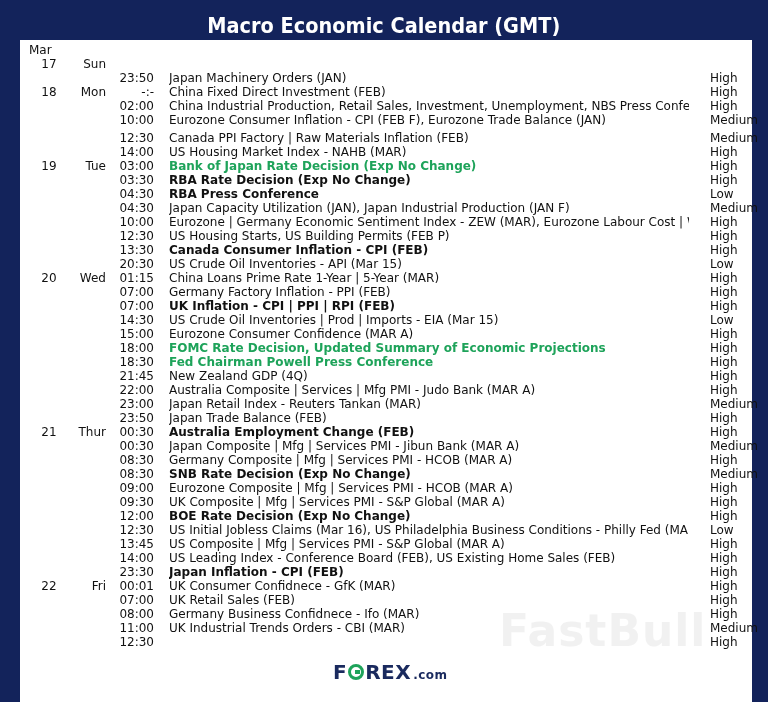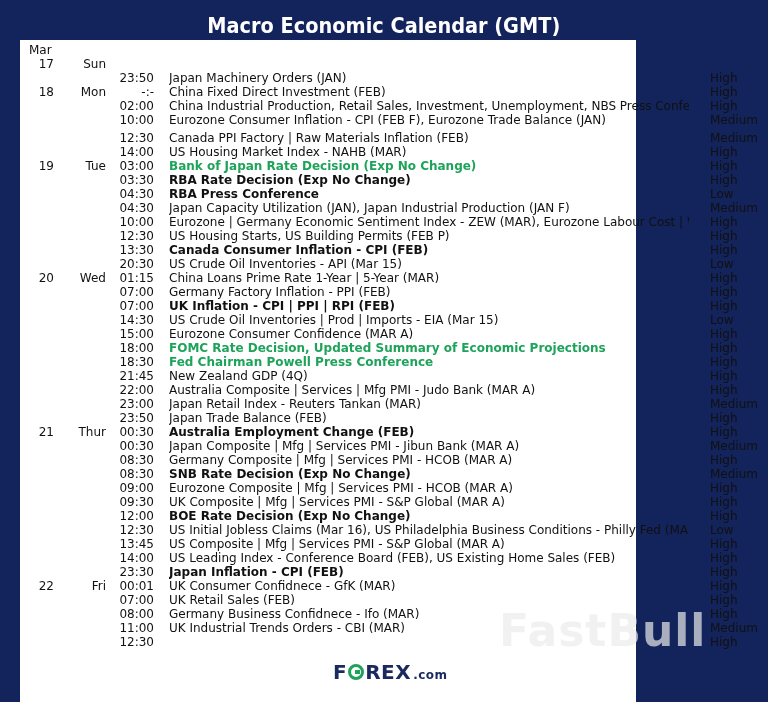--- a/index.html
+++ b/index.html
@@ -13,30 +13,30 @@
     position: absolute; left: 0; top: 0; width: 768px; height: 52px;
     background: #13235b; color: #ffffff;
     display: flex; align-items: center; justify-content: center;
   }
   .header h1 {
     margin: 0; font-size: 21px; font-weight: bold; letter-spacing: 0px;
     font-family: "DejaVu Sans", sans-serif;
     transform: scaleX(0.92);
   }
   .panel {
-    position: absolute; left: 20px; top: 40px; width: 616px; height: 662px;
+    position: absolute; left: 20px; top: 40px; width: 732px; height: 662px;
     background: #ffffff;
   }
   .rows { position: absolute; left: 0; top: 3px; width: 748px; }
   .row {
     position: relative; height: 14px; line-height: 14px;
     font-size: 12px; color: #111111; white-space: nowrap;
   }
   .row.gap { margin-top: 4px; }
-  .c-day { position: absolute; left: 4px; width: 30px; text-align: right; }
+  .c-day { position: absolute; left: 14px; width: 30px; text-align: center; }
   .c-dow { position: absolute; left: 46px; width: 40px; text-align: right; }
   .c-mon { position: absolute; left: 9px; }
   .c-time { position: absolute; left: 96px; width: 38px; text-align: right; }
   .c-event {
     position: absolute; left: 149px; width: 520px; overflow: hidden;
     text-overflow: clip;
   }
   .c-imp { position: absolute; left: 690px; width: 74px; text-align: left; }
   .bold { font-weight: bold; }
   .green { color: #1ea35a; font-weight: bold; }

